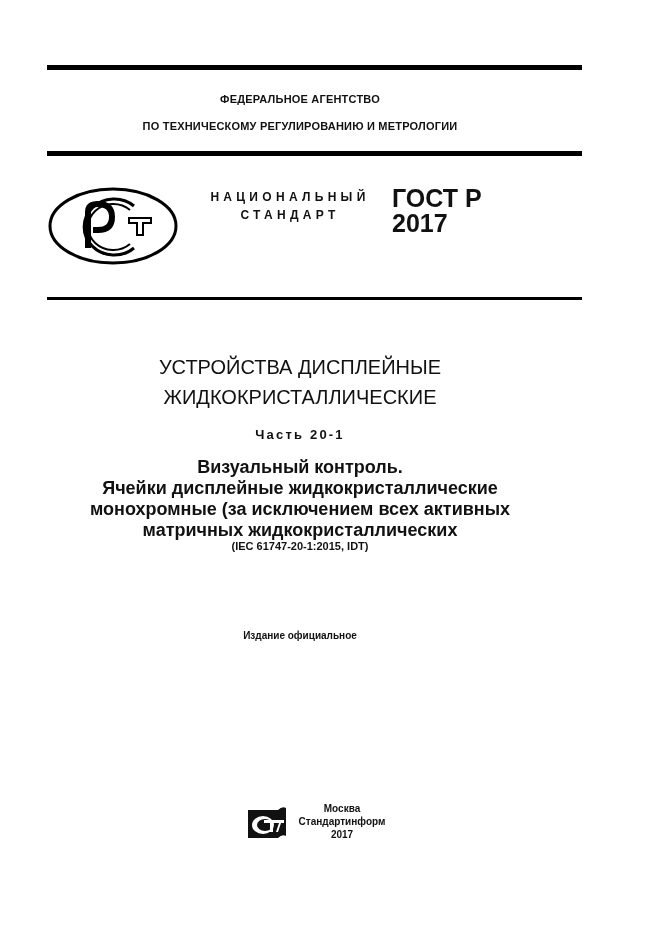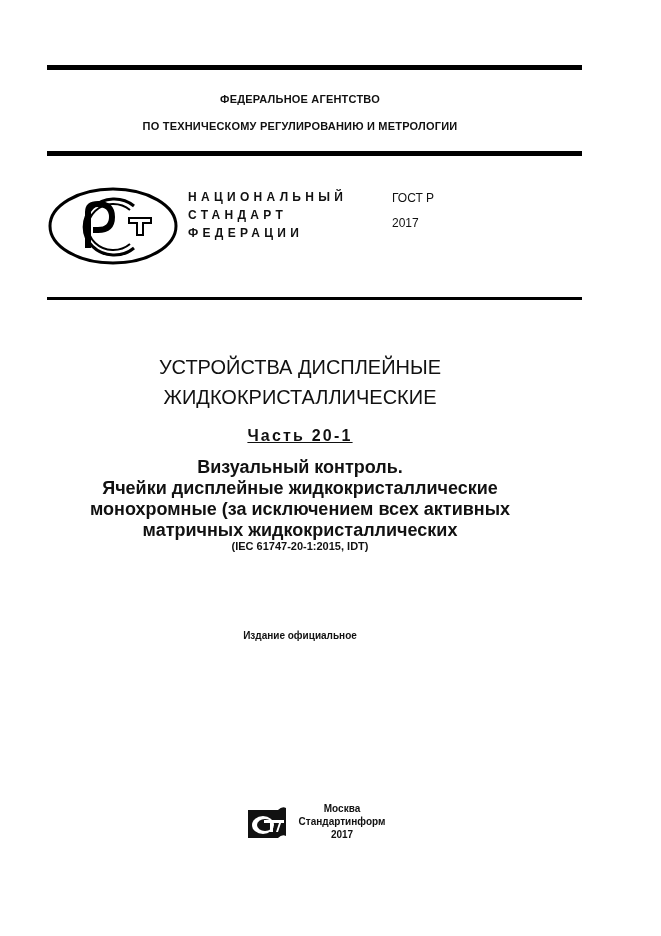--- a/index.html
+++ b/index.html
@@ -2,27 +2,27 @@
 <html><head>
   <meta charset="utf-8">
   <style>
     html, body { margin: 0; padding: 0; background: #ffffff; }
     body { width: 661px; height: 936px; position: relative; overflow: hidden;
            font-family: "Liberation Sans", sans-serif; color: #111; }
     .abs { position: absolute; }
     .rule { position: absolute; left: 47px; width: 535px; background: #000; }
     .center { position: absolute; left: 0; width: 600px; text-align: center; }
     .agency { font-weight: bold; font-size: 11px; letter-spacing: 0.2px; }
-    .natstd { position: absolute; left: 188px; width: 182px; top: 188px;
-              text-align: left; font-weight: bold; font-size: 12px;
+    .natstd { position: absolute; left: 199px; width: 182px; top: 188px;
+              text-align: center; font-weight: bold; font-size: 12px;
               letter-spacing: 4.3px; line-height: 18px; }
-    .gost { position: absolute; left: 392px; top: 186px; font-weight: normal;
-            font-size: 12px; line-height: 25px; }
+    .gost { position: absolute; left: 392px; top: 186px; font-weight: bold;
+            font-size: 25px; line-height: 25px; }
     .title { font-weight: normal; font-size: 20px; line-height: 30px; }
-    .part { font-weight: bold; font-size: 16px; letter-spacing: 2.2px; text-decoration: underline; }
+    .part { font-weight: bold; font-size: 13px; letter-spacing: 2.2px; }
     .subtitle { font-weight: bold; font-size: 18px; line-height: 21px; }
     .idt { font-weight: bold; font-size: 11px; }
     .edition { font-weight: bold; font-size: 10px; text-align: center; }
     .publisher { position: absolute; left: 292px; top: 802px; width: 100px;
                  text-align: center; font-weight: bold; font-size: 10px; line-height: 13px; }
   </style>
 </head>
 <body>
 
 <div class="rule" style="top:65px;height:5px;"></div>
@@ -44,21 +44,20 @@
     <rect x="82" y="31" width="24" height="7" fill="#000"></rect>
     <rect x="90" y="31" width="8" height="19" fill="#000"></rect>
     <rect x="84" y="33" width="20" height="3" fill="#fff"></rect>
     <rect x="92" y="35" width="4" height="13" fill="#fff"></rect>
   </svg>
 </div>
 
 <div class="natstd">
   <div>НАЦИОНАЛЬНЫЙ</div>
   <div>СТАНДАРТ</div>
-  <div>ФЕДЕРАЦИИ</div>
 </div>
 
 <div class="gost">
   <div>ГОСТ Р</div>
   <div>2017</div>
 </div>
 
 <div class="center title" style="top:352px;">
   <div>УСТРОЙСТВА ДИСПЛЕЙНЫЕ</div>
   <div>ЖИДКОКРИСТАЛЛИЧЕСКИЕ</div>

